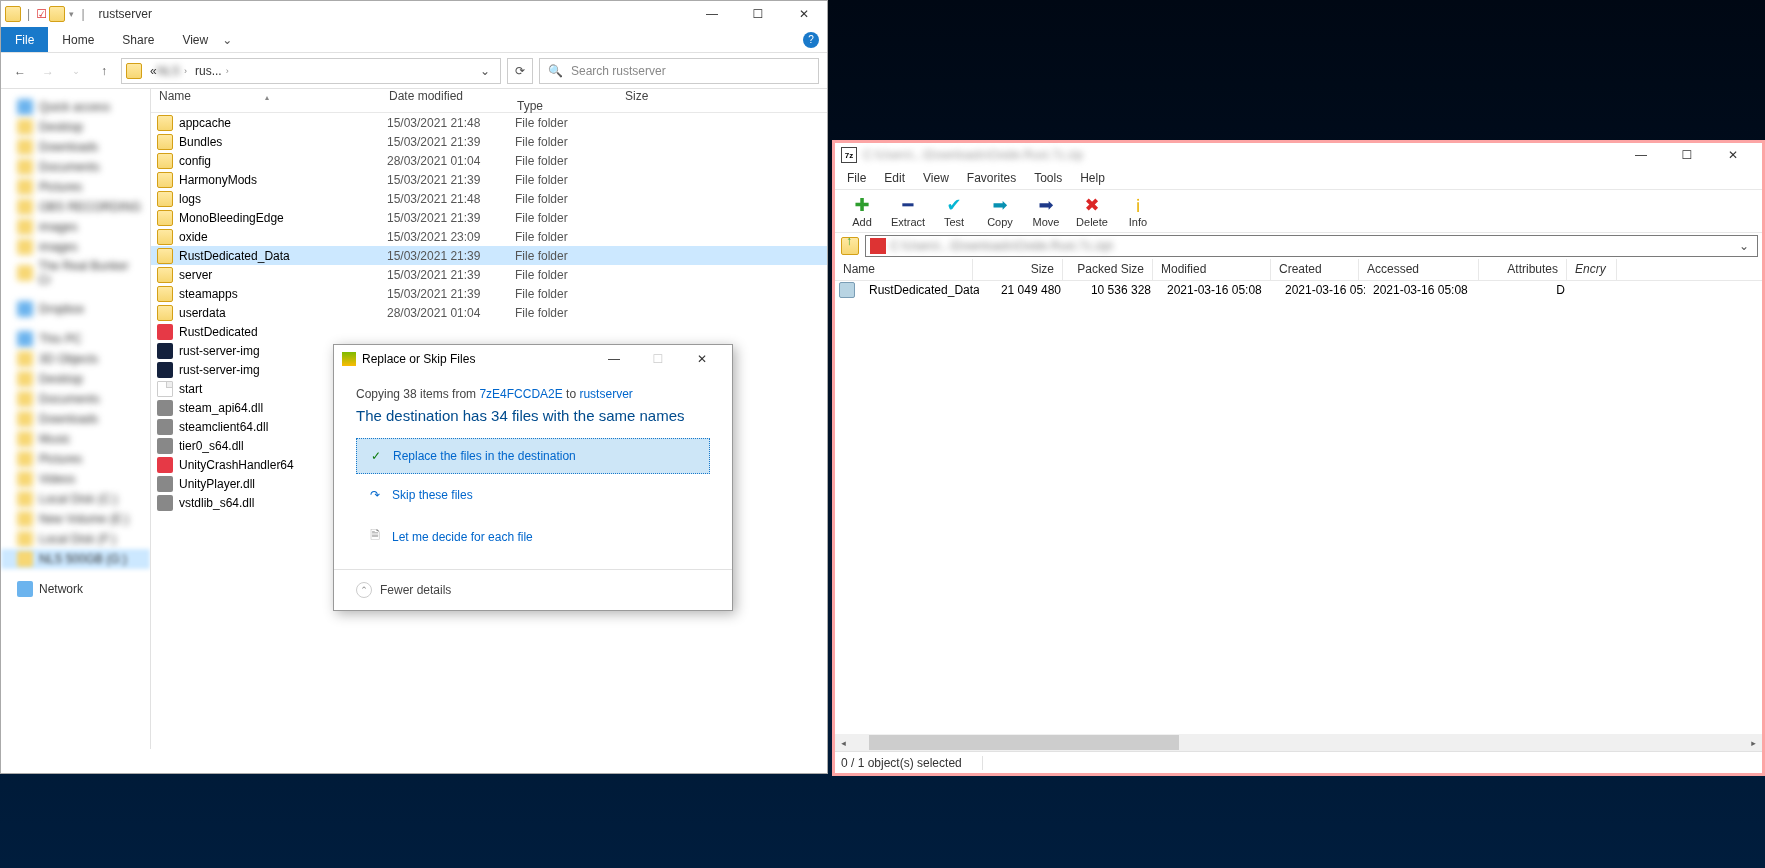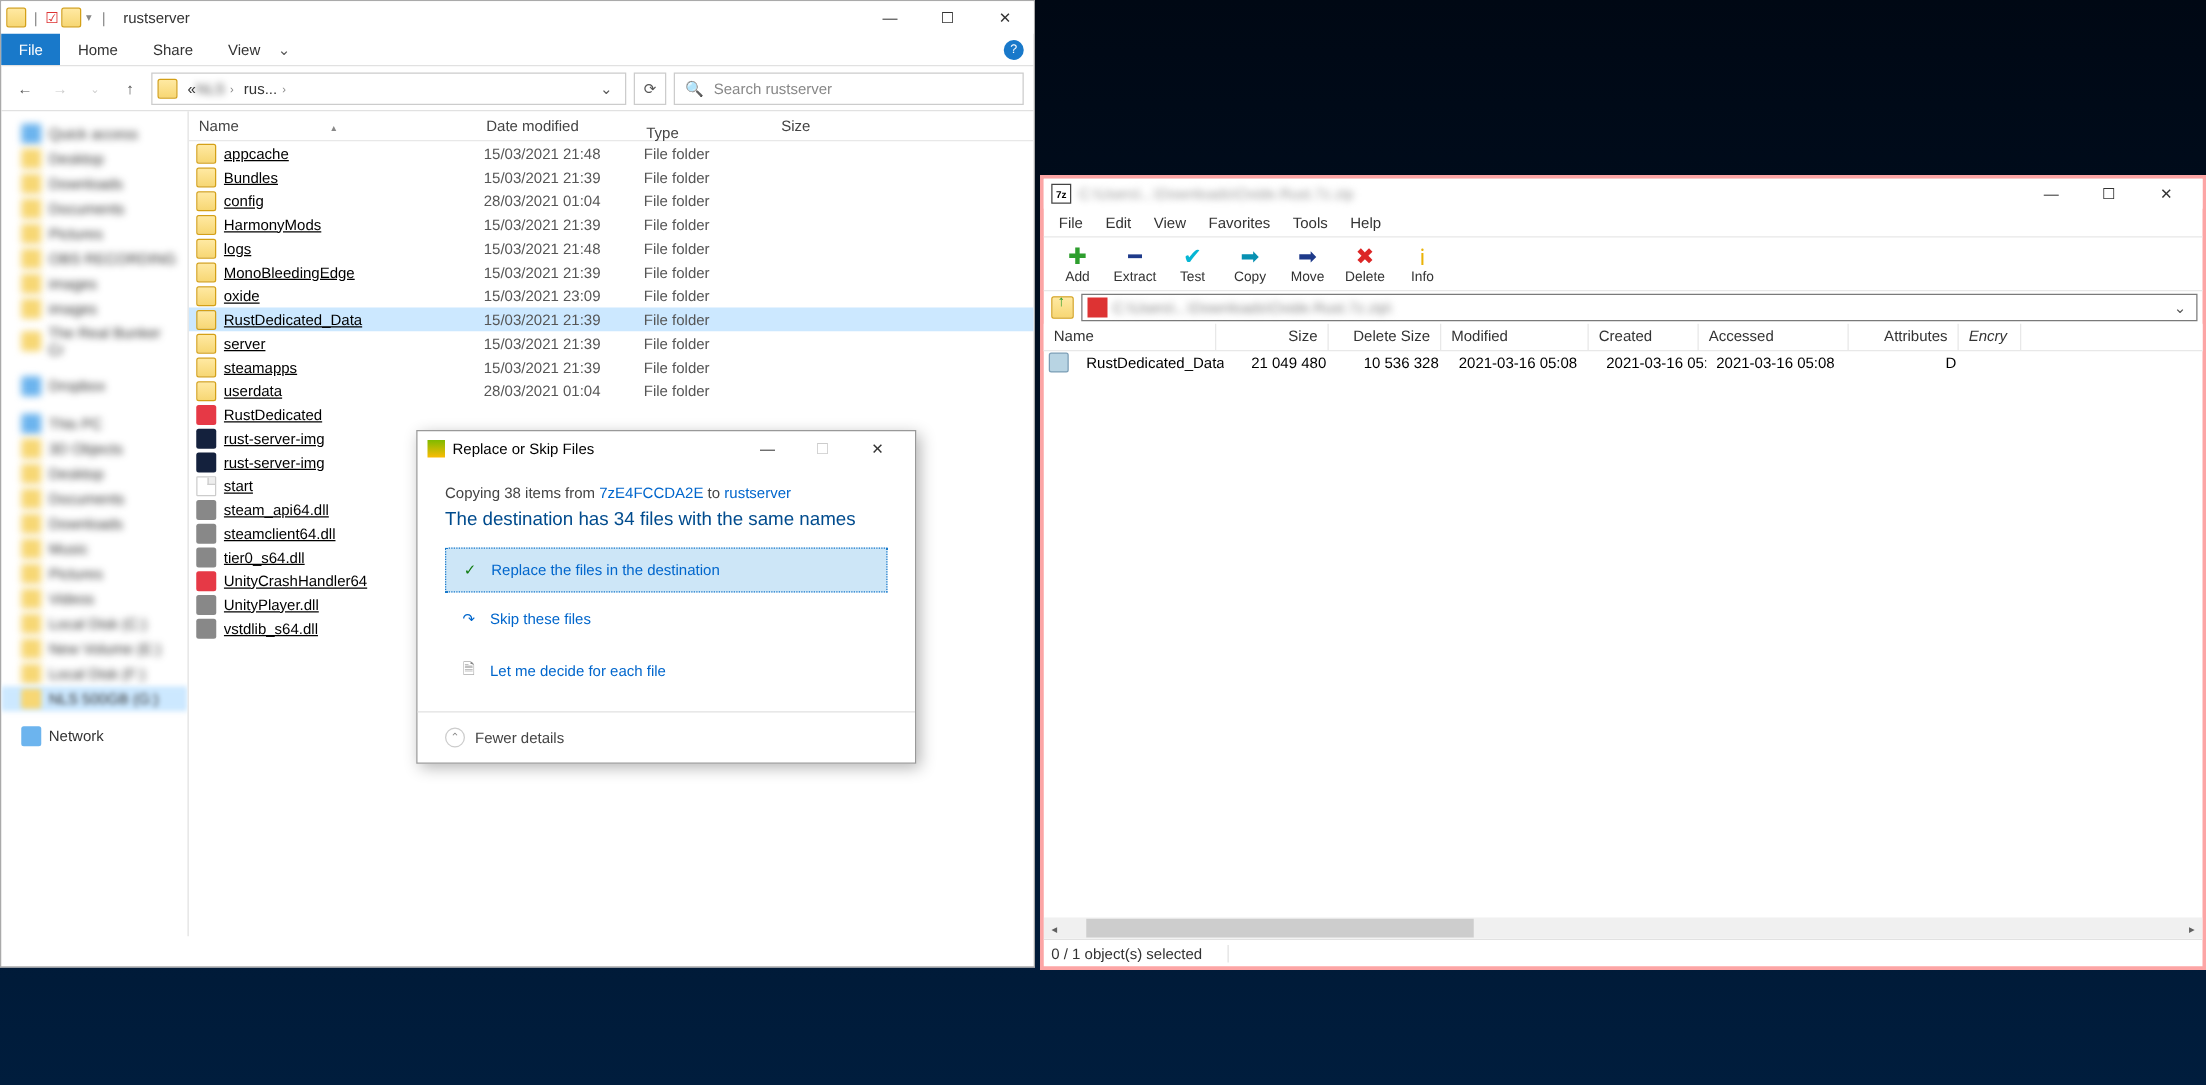--- a/index.html
+++ b/index.html
@@ -38,38 +38,38 @@
 .sidebar { width: 150px; border-right: 1px solid #e1e1e1; padding: 8px 0; overflow: hidden; }
 .sidebar-item { display: flex; align-items: center; padding: 2px 8px 2px 16px; color: #333; filter: blur(3px); }
 .sidebar-item .si-icon { width: 16px; height: 16px; margin-right: 6px; background: #f7d774; border-radius: 2px; }
 .sidebar-item.star .si-icon { background: #6cb4ee; }
 .sidebar-item.network { filter: none; }
 .sidebar-item.network .si-icon { background: #6cb4ee; }
 .sidebar-item.selected { background: #cce8ff; filter: blur(2px); }
 .sidebar-group { margin-top: 10px; }
 
 .file-list { flex: 1; overflow: hidden; }
-.columns { display: flex; height: 24px; border-bottom: 1px solid #e8e8e8; align-items: center; color: #444; }
+.columns { display: flex; height: 24px; border-bottom: 1px solid #e8e8e8; color: #444; }
 .col { padding: 0 8px; border-right: 1px solid transparent; }
 .col-name { width: 230px; }
 .col-date { width: 128px; }
 .col-type { width: 108px; margin-top: 10px; }
 .col-size { width: 80px; }
 .sort-arrow { color: #888; font-size: 8px; margin-left: 4px; }
 
 .file-row { display: flex; height: 19px; align-items: center; padding-left: 6px; }
 .file-row.selected { background: #cce8ff; }
 .fi-icon { width: 16px; height: 16px; margin-right: 6px; }
 .fi-folder { background: linear-gradient(#ffe9a2, #f7d774); border: 1px solid #d4a017; border-radius: 2px; }
 .fi-app { background: #e63946; border-radius: 2px; }
 .fi-img { background: #14213d; border-radius: 2px; }
 .fi-file { background: #fff; border: 1px solid #ccc; border-radius: 1px; position: relative; }
 .fi-file::after { content: ''; position: absolute; top: 0; right: 0; width: 5px; height: 5px; background: #eee; border-left: 1px solid #ccc; border-bottom: 1px solid #ccc; }
 .fi-gear { background: #888; border-radius: 2px; }
-.fn { width: 208px; white-space: nowrap; overflow: hidden; text-decoration: underline; }
+.fn { width: 208px; white-space: nowrap; overflow: hidden; }
 .fd { width: 128px; color: #555; }
 .ft { width: 108px; color: #555; }
 .fs { width: 80px; color: #555; text-align: right; padding-right: 8px; }
 
 .statusbar { height: 24px; border-top: 1px solid #e1e1e1; display: flex; align-items: center; padding: 0 10px; color: #444; }
 .statusbar .sep { margin: 0 18px; }
 .view-icons { margin-left: auto; display: flex; gap: 2px; }
 .view-icon { width: 22px; height: 18px; border: 1px solid #ccc; display: flex; align-items: center; justify-content: center; }
 .view-icon.active { background: #cce8ff; border-color: #99d1ff; }
 
@@ -544,21 +544,21 @@
       </div>
     <div class="sz-addr-input">
       <span style="width:16px;height:16px;background:#d33;margin-right:4px;"></span>
       <span class="blur">C:\Users\...\Downloads\Oxide.Rust.7z.zip\</span>
       <span class="sz-addr-drop" style="margin-left:auto;">⌄</span>
     </div>
   </div>
   <div class="sz-columns">
     <div class="sz-col szc-name">Name</div>
     <div class="sz-col szc-size">Size</div>
-    <div class="sz-col szc-packed">Delete Size</div>
+    <div class="sz-col szc-packed">Packed Size</div>
     <div class="sz-col szc-mod">Modified</div>
     <div class="sz-col szc-created">Created</div>
     <div class="sz-col szc-accessed">Accessed</div>
     <div class="sz-col szc-attr">Attributes</div>
     <div class="sz-col szc-enc">Encry</div>
   </div>
   <div class="sz-body">
     <div id="sz-rows">
         <div class="sz-row">
           <span class="fi-icon fi-folder" style="background:#b8d4e3;border-color:#7a9db5;"></span>

